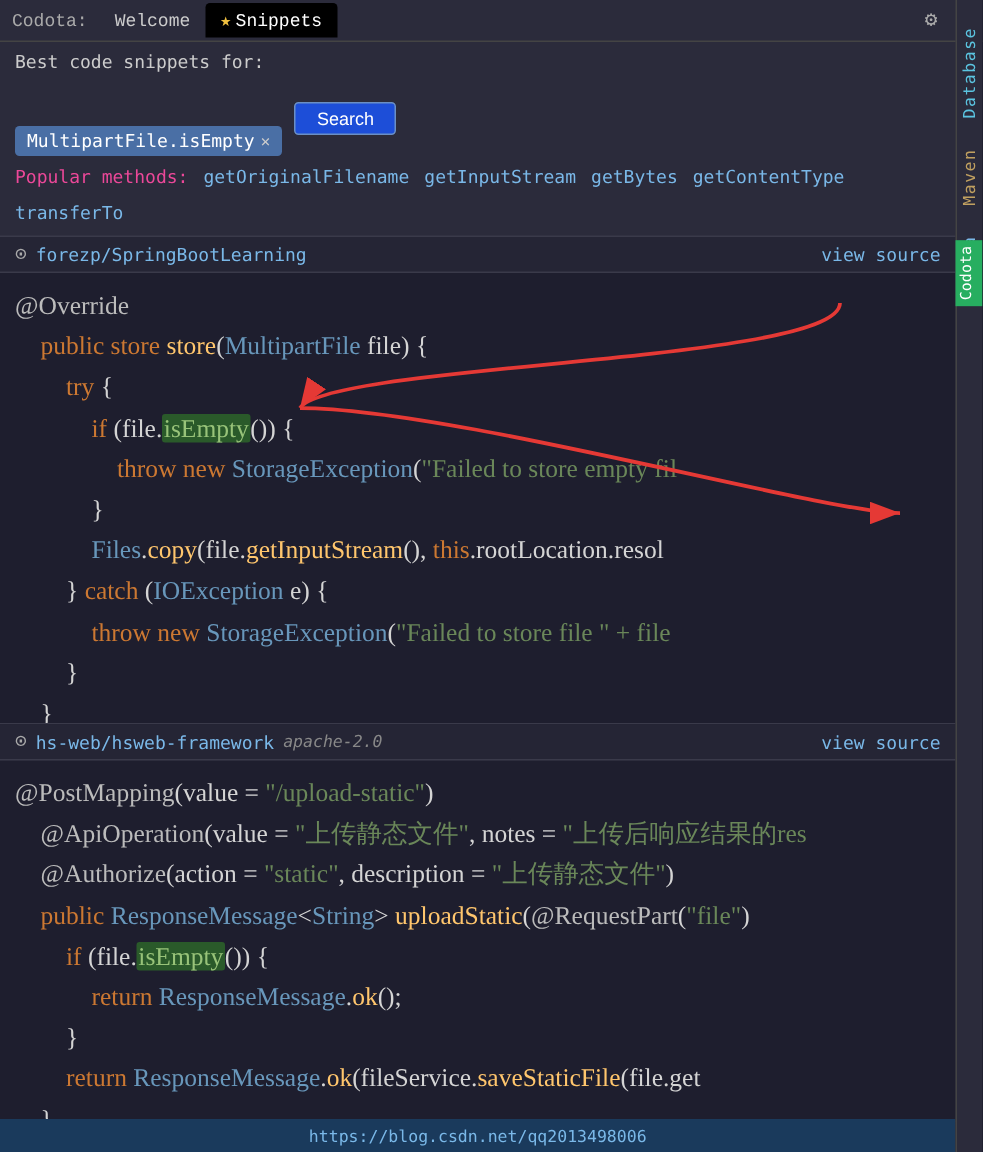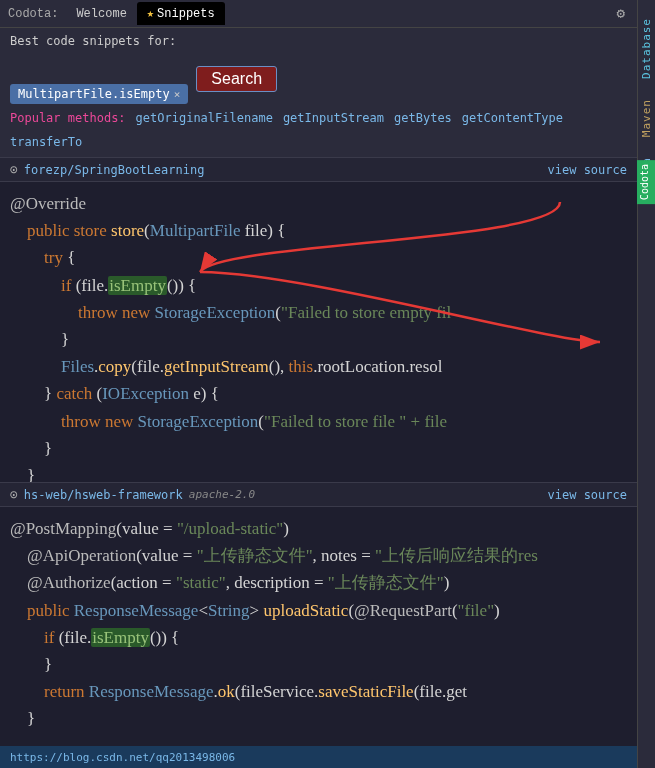--- a/index.html
+++ b/index.html
@@ -114,25 +114,25 @@
       align-items: center;
       gap: 4px;
       margin-top: 30px;
     }
     .search-tag .close-x {
       color: #ccc;
       cursor: pointer;
       font-size: 11px;
     }
     .search-btn {
-      background: #7f1d1d;
+      background: #1d4ed8;
       color: #fff;
       border: 1px solid #6a8fc5;
       padding: 3px 14px;
-      font-size: 16px;
+      font-size: 12px;
       border-radius: 3px;
       cursor: pointer;
     }
 
     
     .popular-row {
       display: flex;
       align-items: center;
       gap: 10px;
       margin-top: 7px;
@@ -214,21 +214,21 @@
       position: absolute;
       bottom: 0;
       left: 0;
       right: 18px;
       background: #1a3a5c;
       color: #7ab8e8;
       font-size: 11px;
       padding: 3px 10px;
       display: flex;
       align-items: center;
-      justify-content: flex-start;
+      justify-content: center;
       height: 22px;
     }
 
     
     .codota-badge {
       position: absolute;
       right: 0;
       top: 160px;
       width: 18px;
       background: #27ae60;
@@ -326,20 +326,21 @@
         <span style="color:#888;font-size:11px;font-style:italic;">apache-2.0</span>
       </div>
       <a class="view-source">view source</a>
     </div>
     <div class="code-block" style="height:240px;">
       <span class="line"><span class="annotation">@PostMapping</span>(value = <span class="string">"/upload-static"</span>)</span>
       <span class="line">    <span class="annotation">@ApiOperation</span>(value = <span class="string">"上传静态文件"</span>, notes = <span class="string">"上传后响应结果的res</span></span>
       <span class="line">    <span class="annotation">@Authorize</span>(action = <span class="string">"static"</span>, description = <span class="string">"上传静态文件"</span>)</span>
       <span class="line">    <span class="kw">public</span> <span class="type">ResponseMessage</span>&lt;<span class="type">String</span>&gt; <span class="method">uploadStatic</span>(<span class="annotation">@RequestPart</span>(<span class="string">"file"</span>)</span>
       <span class="line">        <span class="kw">if</span> (file.<span class="highlight-green">isEmpty</span>()) {</span>
+      <span class="line">            <span class="kw">return</span> <span class="type">ResponseMessage</span>.<span class="method">ok</span>();</span>
       <span class="line">        }</span>
       <span class="line"></span>
       <span class="line">        <span class="kw">return</span> <span class="type">ResponseMessage</span>.<span class="method">ok</span>(fileService.<span class="method">saveStaticFile</span>(file.get</span>
       <span class="line">    }</span>
     </div>
   </div>
 
 </div>
 
 <div class="right-panel">

